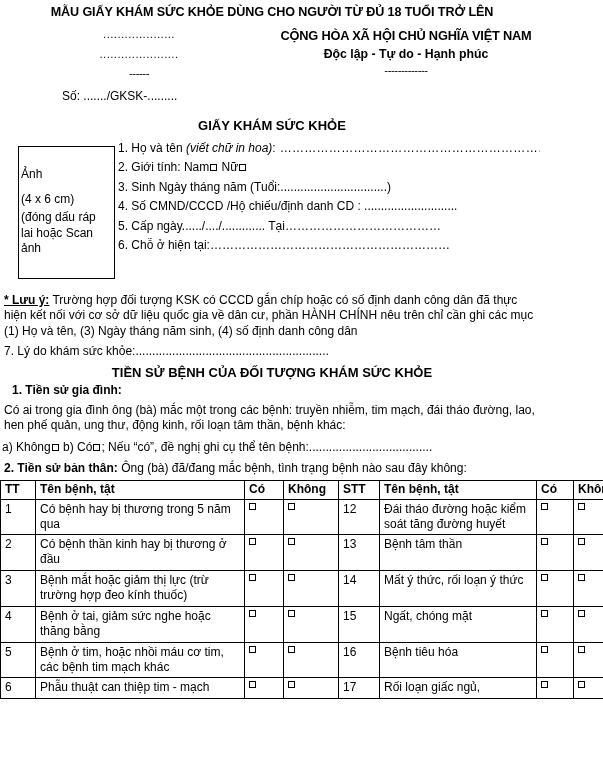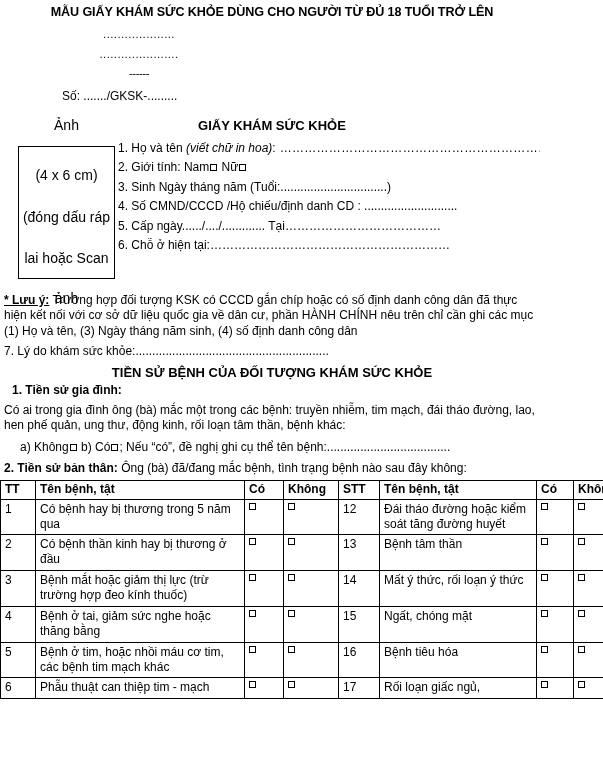--- a/index.html
+++ b/index.html
@@ -96,28 +96,26 @@
     height: 146px;
   }
   .photo-box {
     position: absolute;
     left: 18px;
     top: 5px;
     width: 97px;
     height: 133px;
     border: 1.6px solid #000;
     box-sizing: border-box;
-    text-align: center;
-    font-size: 14px;
+    font-size: 12px;
     line-height: 1.32;
     display: flex;
     flex-direction: column;
     justify-content: center;
     padding: 0 2px;
-    gap: 22px;
   }
   .photo-box .ph-main { margin-bottom: 9px; }
   .photo-box .ph-size { margin-bottom: 2px; }
 
   .fields {
     position: absolute;
     left: 118px;
     top: 0;
     right: 4px;
   }
@@ -172,21 +170,21 @@
     padding-left: 12px;
   }
   .para {
     margin-top: 5px;
     padding: 0 6px 0 4px;
     font-size: 12px;
     line-height: 1.3;
   }
   .opt-line {
     margin-top: 6px;
-    padding-left: 20px;
+    padding-left: 2px;
     font-size: 12px;
     white-space: nowrap;
     overflow: hidden;
   }
   .sec2 {
     margin-top: 6px;
     padding-left: 4px;
     font-size: 12px;
     white-space: nowrap;
   }
@@ -241,20 +239,25 @@
 
   <div class="doc-title">MẪU GIẤY KHÁM SỨC KHỎE DÙNG CHO NGƯỜI TỪ ĐỦ 18 TUỔI TRỞ LÊN</div>
 
   <div class="hdr-row">
     <div class="hdr-left">
       <div class="dots-line">....................</div>
       <div class="dots-line">......................</div>
       <div class="short-rule">------</div>
       <div class="so-line">Số: ......./GKSK-.........</div>
     </div>
+    <div class="hdr-right">
+      <div class="nation">CỘNG HÒA XÃ HỘI CHỦ NGHĨA VIỆT NAM</div>
+      <div class="motto">Độc lập - Tự do - Hạnh phúc</div>
+      <div class="motto-rule">-------------</div>
+    </div>
   </div>
 
   <div class="cert-title">GIẤY KHÁM SỨC KHỎE</div>
 
   <div class="id-block">
     <div class="photo-box">
       <div class="ph-main">Ảnh</div>
       <div class="ph-size">(4 x 6 cm)</div>
       <div>(đóng dấu ráp</div>
       <div>lai hoặc Scan</div>

